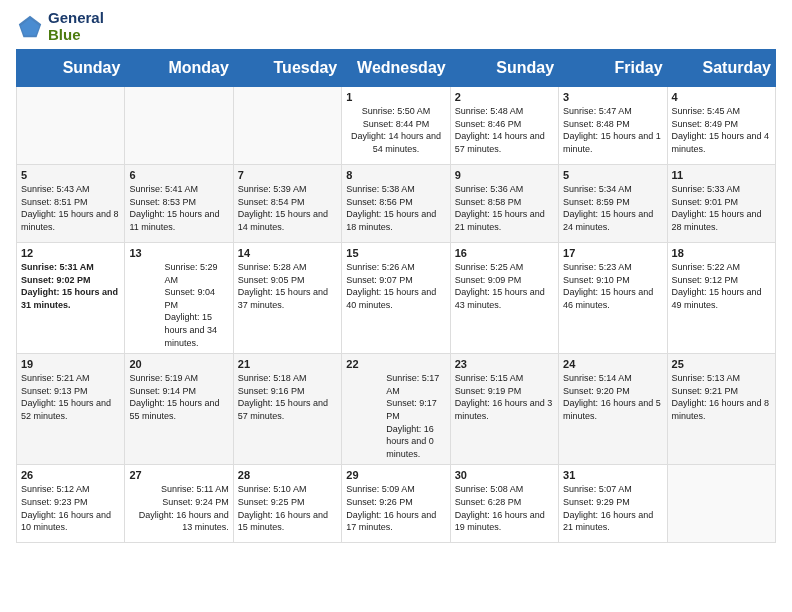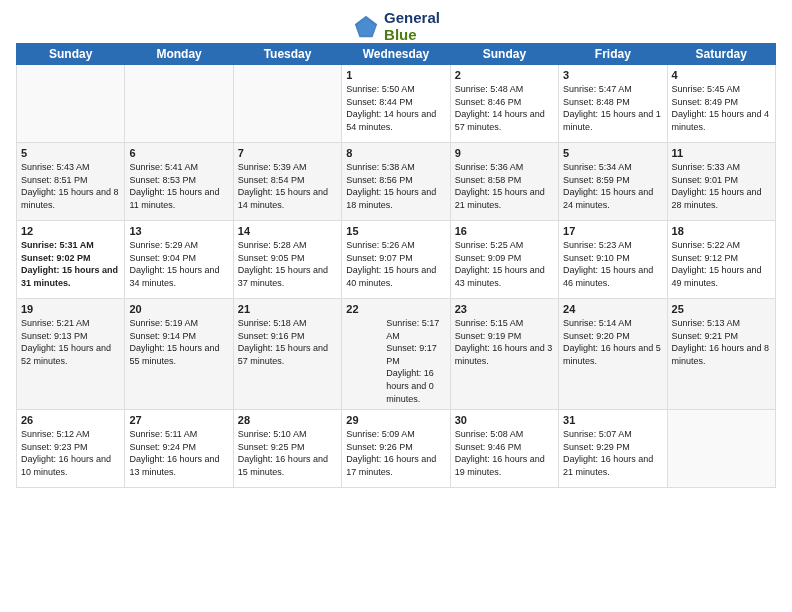--- a/index.html
+++ b/index.html
@@ -10,22 +10,23 @@
       background: #fff;
       overflow: hidden;
     }
     .page {
       width: 792px;
       height: 612px;
       padding: 10px 16px;
     }
     .header {
       display: flex;
-      justify-content: center;
+      justify-content: flex-start;
       align-items: flex-start;
+      margin-bottom: 6px;
     }
     .logo {
       display: flex;
       align-items: center;
       gap: 4px;
     }
     .logo-icon {
       width: 28px;
       height: 28px;
     }
@@ -44,24 +45,24 @@
     table {
       width: 100%;
       border-collapse: collapse;
       table-layout: fixed;
     }
     thead tr {
       background-color: #2a6db5;
       color: white;
     }
     thead th {
-      padding: 3px 4px;
-      font-size: 12px;
+      padding: 9px 4px;
+      font-size: 16px;
       font-weight: bold;
-      text-align: center;
+      text-align: right;
       border: 1px solid #2a6db5;
     }
     tbody tr {
       border-bottom: 1px solid #ccc;
     }
     tbody td {
       padding: 4px 4px;
       vertical-align: top;
       border: 1px solid #ddd;
       font-size: 9.5px;
@@ -121,21 +122,21 @@
         <th>Saturday</th>
       </tr>
     </thead>
     <tbody id="calendar-body">
     <tr>
           <td class="empty-cell"></td>
           <td class="empty-cell"></td>
           <td class="empty-cell"></td>
           <td>
             <div class="day-num">1</div>
-            <div class="day-info" style="white-space: pre-line;">Sunrise: 5:50 AM
+            <div class="day-info" style="white-space: pre-line; text-align: center;">Sunrise: 5:50 AM
 Sunset: 8:44 PM
 Daylight: 14 hours and 54 minutes.</div>
           </td>
           <td>
             <div class="day-num">2</div>
             <div class="day-info" style="white-space: pre-line;">Sunrise: 5:48 AM
 Sunset: 8:46 PM
 Daylight: 14 hours and 57 minutes.</div>
           </td>
           <td>
@@ -197,21 +198,21 @@
         </tr>
         <tr>
           <td>
             <div class="day-num">12</div>
             <div class="day-info" style="white-space: pre-line; font-weight: bold;">Sunrise: 5:31 AM
 Sunset: 9:02 PM
 Daylight: 15 hours and 31 minutes.</div>
           </td>
           <td>
             <div class="day-num">13</div>
-            <div class="day-info" style="white-space: pre-line;">Sunrise: 5:29 AM
+            <div class="day-info" style="white-space: pre-line; margin-left: 35px;">Sunrise: 5:29 AM
 Sunset: 9:04 PM
 Daylight: 15 hours and 34 minutes.</div>
           </td>
           <td>
             <div class="day-num">14</div>
             <div class="day-info" style="white-space: pre-line;">Sunrise: 5:28 AM
 Sunset: 9:05 PM
 Daylight: 15 hours and 37 minutes.</div>
           </td>
           <td>
@@ -285,40 +286,40 @@
         </tr>
         <tr>
           <td>
             <div class="day-num">26</div>
             <div class="day-info" style="white-space: pre-line;">Sunrise: 5:12 AM
 Sunset: 9:23 PM
 Daylight: 16 hours and 10 minutes.</div>
           </td>
           <td>
             <div class="day-num">27</div>
-            <div class="day-info" style="white-space: pre-line;">Sunrise: 5:11 AM
+            <div class="day-info" style="white-space: pre-line; text-align: right;">Sunrise: 5:11 AM
 Sunset: 9:24 PM
 Daylight: 16 hours and 13 minutes.</div>
           </td>
           <td>
             <div class="day-num">28</div>
             <div class="day-info" style="white-space: pre-line;">Sunrise: 5:10 AM
 Sunset: 9:25 PM
 Daylight: 16 hours and 15 minutes.</div>
           </td>
           <td>
             <div class="day-num">29</div>
             <div class="day-info" style="white-space: pre-line;">Sunrise: 5:09 AM
 Sunset: 9:26 PM
 Daylight: 16 hours and 17 minutes.</div>
           </td>
           <td>
             <div class="day-num">30</div>
             <div class="day-info" style="white-space: pre-line;">Sunrise: 5:08 AM
-Sunset: 9:46 PM
+Sunset: 6:28 PM
 Daylight: 16 hours and 19 minutes.</div>
           </td>
           <td>
             <div class="day-num">31</div>
             <div class="day-info" style="white-space: pre-line;">Sunrise: 5:07 AM
 Sunset: 9:29 PM
 Daylight: 16 hours and 21 minutes.</div>
           </td>
           <td class="empty-cell"></td>
         </tr>

